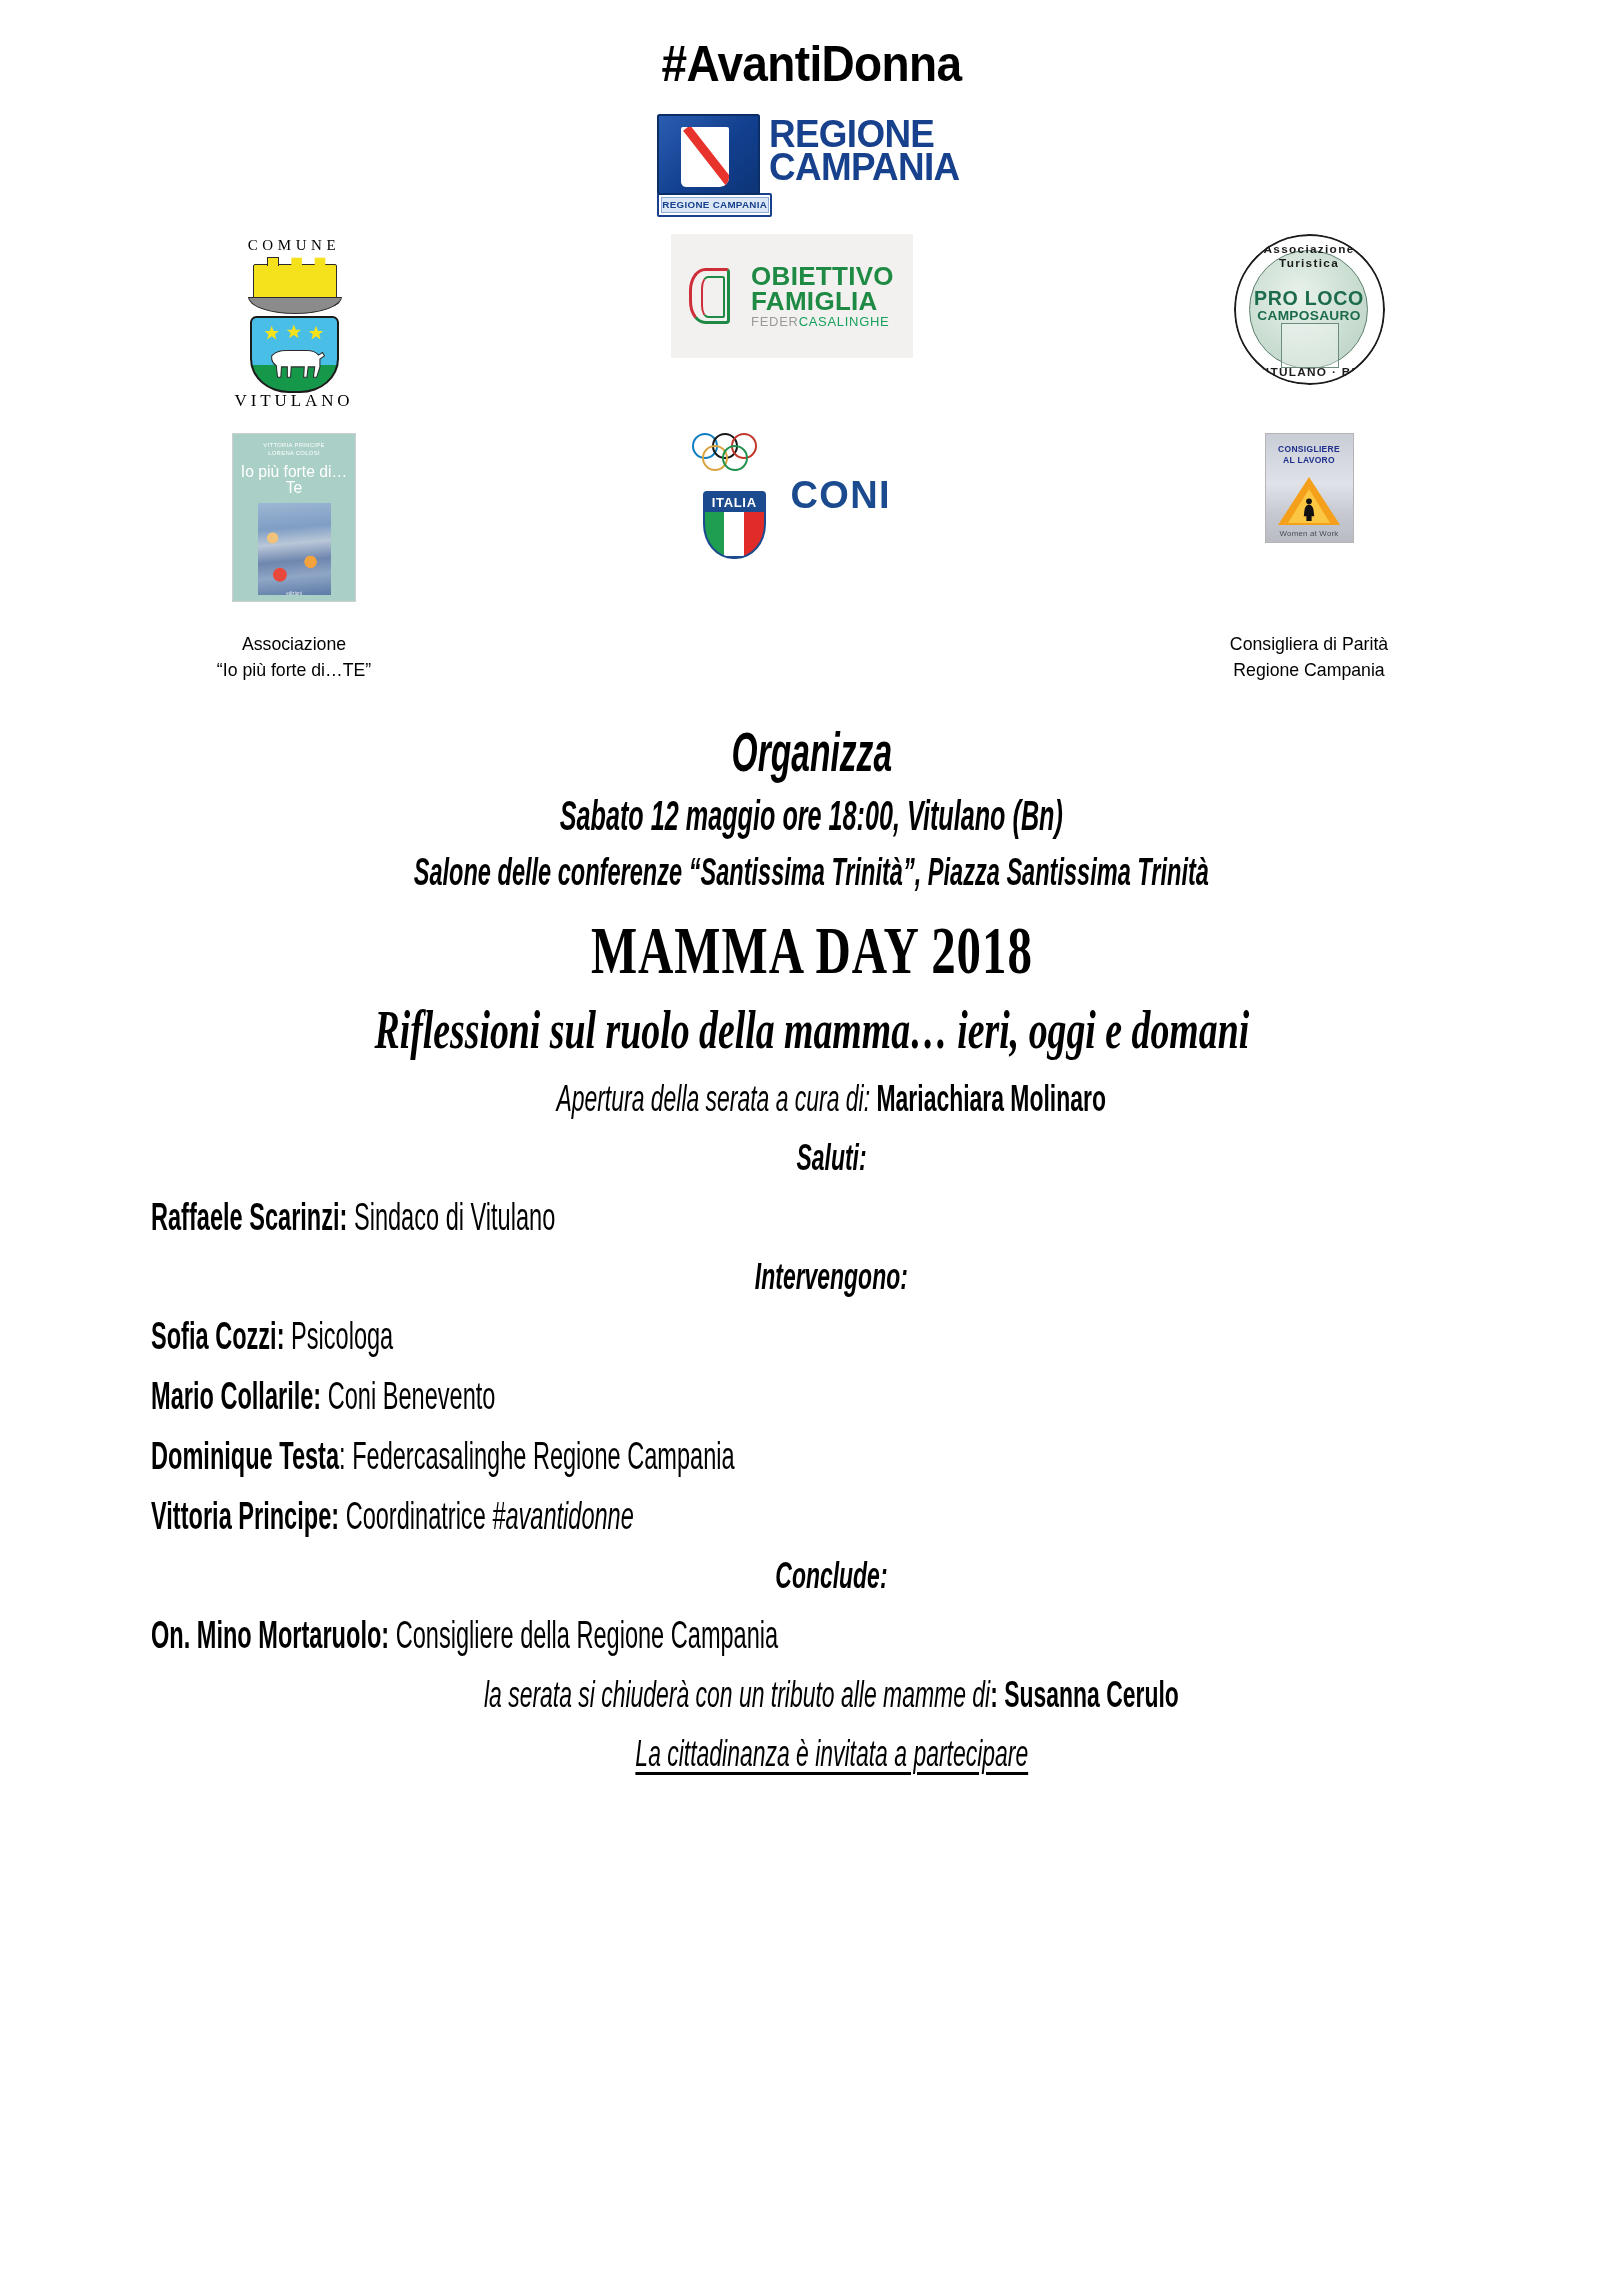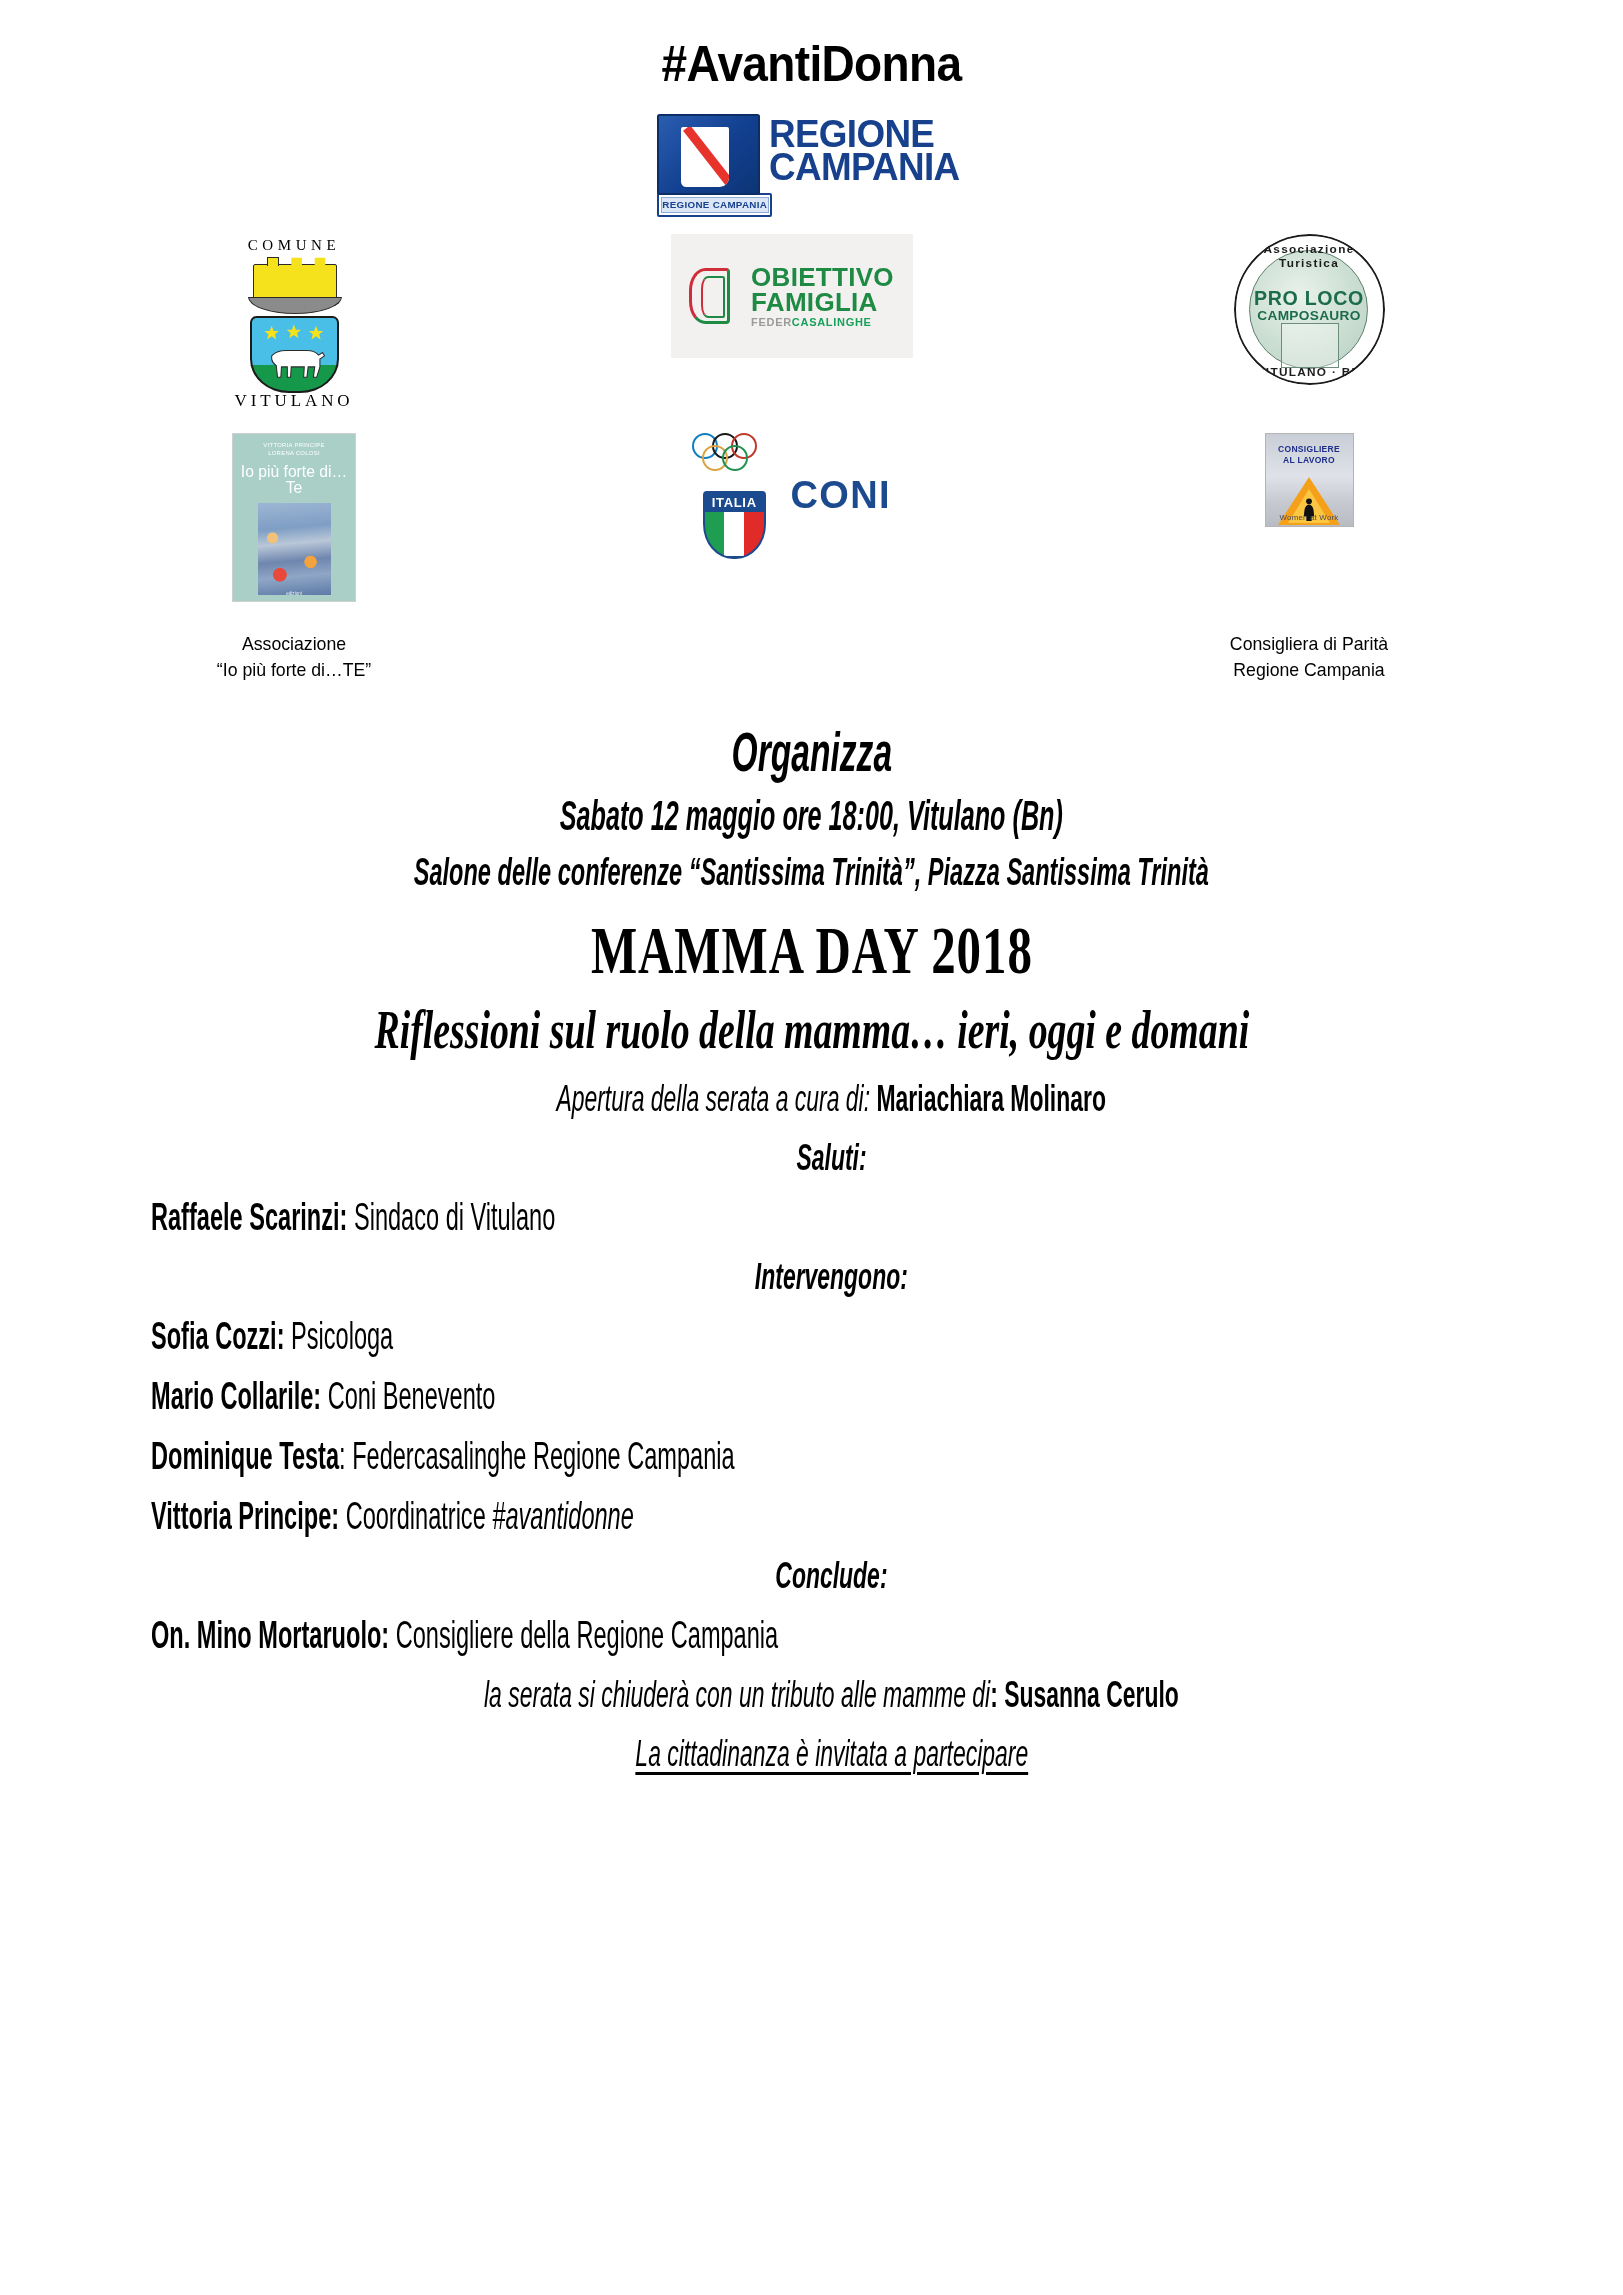--- a/index.html
+++ b/index.html
@@ -199,22 +199,22 @@
   .of-text { line-height: 0.95; }
   .of-l1, .of-l2 {
     font-family: "Liberation Sans", sans-serif;
     font-weight: bold;
     font-size: 26px;
     color: #1f8a44;
     letter-spacing: 0.3px;
   }
   .of-l3 {
     font-family: "Liberation Sans", sans-serif;
-    font-weight: bold;
-    font-size: 11px;
+    font-weight: normal;
+    font-size: 13px;
     letter-spacing: 0.7px;
     margin-top: 2.6px;
   }
   .of-feder { color: #9a9a9a; }
   .of-casal { color: #17a05a; }
 
   
   .seal {
     position: relative;
     width: 151px; height: 151px;
@@ -359,21 +359,21 @@
   .coni-word {
     font-family: "Liberation Sans", sans-serif;
     font-weight: bold;
     font-size: 38px;
     color: #1b4a8f;
     letter-spacing: 1.3px;
   }
 
   
   .caw {
-    width: 89px; height: 94px;
+    width: 89px; height: 110px;
     background: linear-gradient(#c9cdd6 0%, #dfe2e8 46%, #c6c9cf 74%, #b9bcc3 100%);
     border: 0.7px solid #b4b4b4;
     position: relative;
     box-sizing: border-box;
   }
   .caw-txt {
     text-align: center;
     font-family: "Liberation Sans", sans-serif;
     font-weight: bold;
     font-size: 8.5px;

